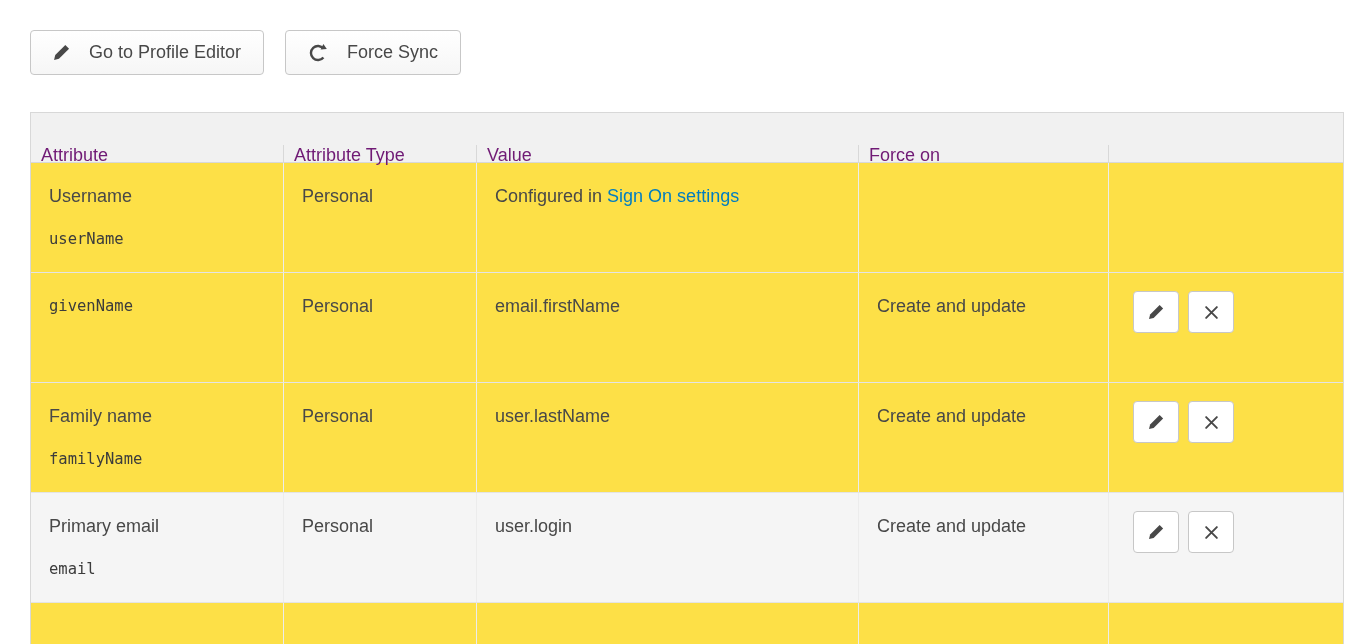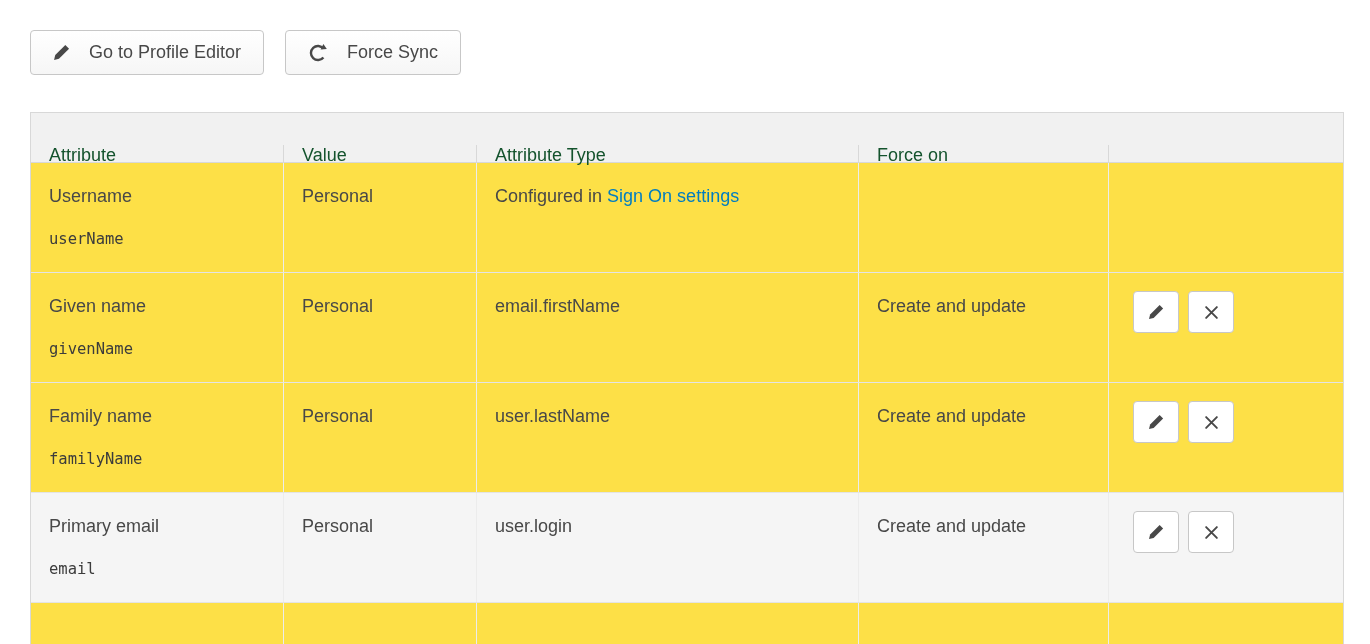--- a/index.html
+++ b/index.html
@@ -25,22 +25,22 @@
   }
   .btn svg { display: block; }
 
   
   .table { width: 1314px; border: 1px solid #d8d8d8; border-bottom: none; }
   .thead {
     display: grid; grid-template-columns: 253px 193px 382px 250px 1fr;
     background: #f1f1f1; border-bottom: 1px solid #d8d8d8; height: 50px;
   }
   .th {
-    display: flex; align-items: center; padding: 0 18px;
-    font-size: 18px; color: #14532d;
+    display: flex; align-items: center; padding: 0 10px;
+    font-size: 18px; color: #701a75;
     border-right: 1px solid #d8d8d8;
     margin-top: 32px;
   }
   .th:last-child { border-right: none; }
 
   .row {
     display: grid; grid-template-columns: 253px 193px 382px 250px 1fr;
     min-height: 110px; border-bottom: 1px solid #e4e4e4; background: #fde047;
   }
   .row.shaded { background: #f5f5f5; }
@@ -85,40 +85,39 @@
         </svg>
       </span>
       <span>Force Sync</span>
     </button>
   </div>
 
   <div class="table">
 
     <div class="thead">
       <div class="th">Attribute</div>
+      <div class="th">Attribute Type</div>
       <div class="th">Value</div>
-      <div class="th">Attribute Type</div>
       <div class="th">Force on</div>
       <div class="th"></div>
     </div>
 
     <div class="row">
       <div class="cell">
         <div class="attr-label">Username</div>
         <div class="attr-name">userName</div>
       </div>
       <div class="cell">Personal</div>
       <div class="cell"><span>Configured in </span><a class="link" href="#">Sign On settings</a></div>
       <div class="cell"></div>
       <div class="cell actions-cell"></div>
     </div>
 
     <div class="row">
       <div class="cell">
-        <div class="attr-label">Given name</div>
         <div class="attr-name">givenName</div>
       </div>
       <div class="cell">Personal</div>
       <div class="cell">email.firstName</div>
       <div class="cell">Create and update</div>
       <div class="cell actions-cell">
         <button class="icon-btn">
           <span>
             <svg width="16" height="16" viewBox="0 0 16 16">
               <path d="M11.6 0.9 L15.1 4.4 L5.6 13.9 L1.0 15.0 L2.1 10.4 Z" fill="#484848"></path>

